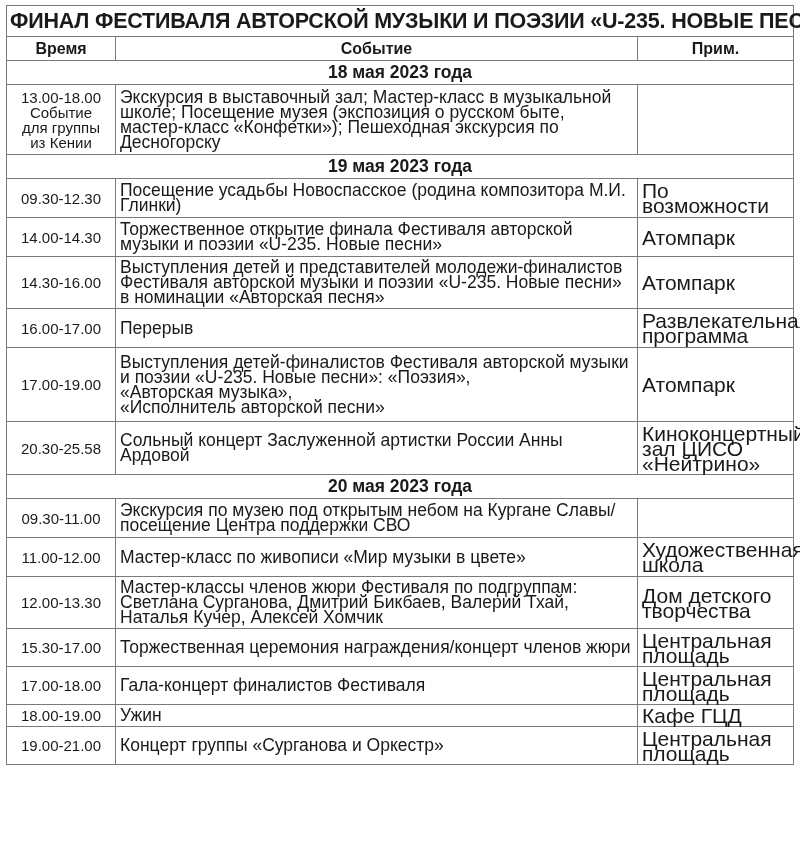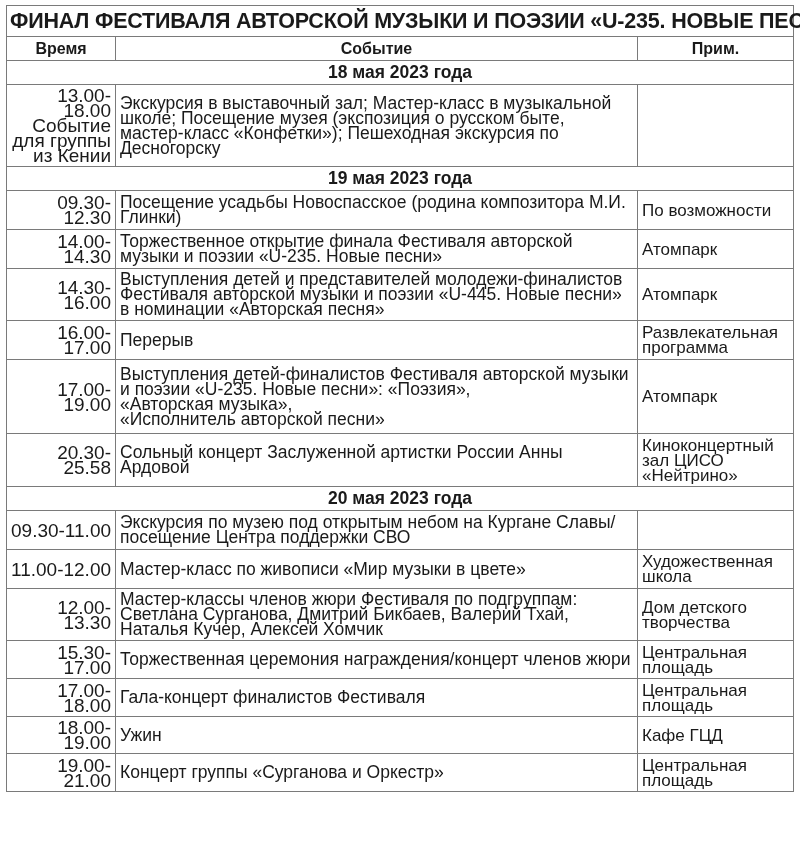--- a/index.html
+++ b/index.html
@@ -9,23 +9,23 @@
     font-family: "Liberation Sans", sans-serif; color: #1a1a1a;
   }
   table { border-collapse: collapse; width: 787px; table-layout: fixed; }
   td, th { border: 1.5px solid #7a7a7a; padding: 0 4px; vertical-align: middle; }
   .title-cell {
     font-weight: bold; font-size: 21.5px; letter-spacing: -0.2px;
     height: 30px; padding: 0 3px; white-space: nowrap; text-align: left;
   }
   .hdr { font-weight: bold; font-size: 16px; text-align: center; height: 23px; }
   .date-row td { font-weight: bold; font-size: 17.5px; text-align: center; height: 23px; }
-  .time { font-size: 19px; line-height: 15px; text-align: right; padding: 3px 4px; }
+  .time { font-size: 15px; line-height: 15px; text-align: center; padding: 3px 4px; }
   .event { font-size: 17.5px; line-height: 15px; text-align: left; padding: 3px 4px; }
-  .note { font-size: 17px; line-height: 15px; text-align: left; padding: 3px 4px; }
+  .note { font-size: 21px; line-height: 15px; text-align: left; padding: 3px 4px; }
   .r-1 { height: 70px; }
   .r-2 { height: 39px; }
   .r-3 { height: 50px; }
   .r-4 { height: 39px; }
   .r-5 { height: 74px; }
   .r-6 { height: 53px; }
   .r-7 { height: 39px; }
   .r-8 { height: 50px; }
   .r-9 { height: 38px; }
   .r-1s { height: 20px; }
@@ -71,21 +71,21 @@
         <td class="event">Посещение усадьбы Новоспасское (родина композитора М.И. Глинки)</td>
         <td class="note">По возможности</td>
       </tr>
       <tr class="r-2">
         <td class="time">14.00-14.30</td>
         <td class="event">Торжественное открытие финала Фестиваля авторской музыки и поэзии «U-235. Новые песни»</td>
         <td class="note">Атомпарк</td>
       </tr>
       <tr class="r-3">
         <td class="time">14.30-16.00</td>
-        <td class="event">Выступления детей и представителей молодежи-финалистов Фестиваля авторской музыки и поэзии «U-445. Новые песни» в номинации «Авторская песня»</td>
+        <td class="event">Выступления детей и представителей молодежи-финалистов Фестиваля авторской музыки и поэзии «U-235. Новые песни» в номинации «Авторская песня»</td>
         <td class="note">Атомпарк</td>
       </tr>
       <tr class="r-4">
         <td class="time">16.00-17.00</td>
         <td class="event">Перерыв</td>
         <td class="note">Развлекательная программа</td>
       </tr>
       <tr class="r-5">
         <td class="time">17.00-19.00</td>
         <td class="event pre">Выступления детей-финалистов Фестиваля авторской музыки и поэзии «U-235. Новые песни»: «Поэзия»,

